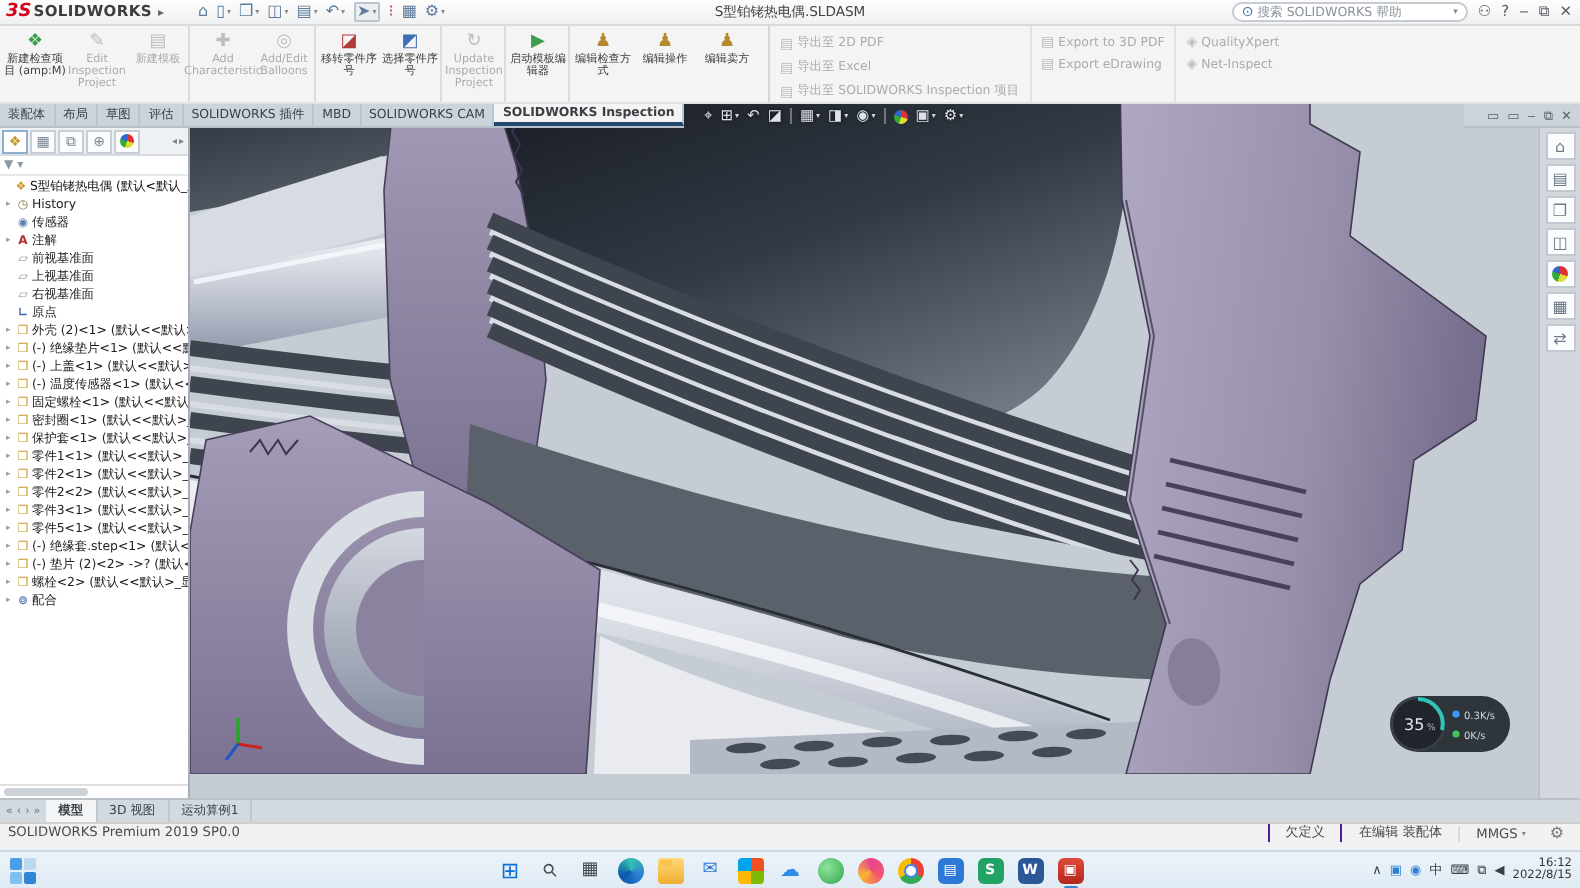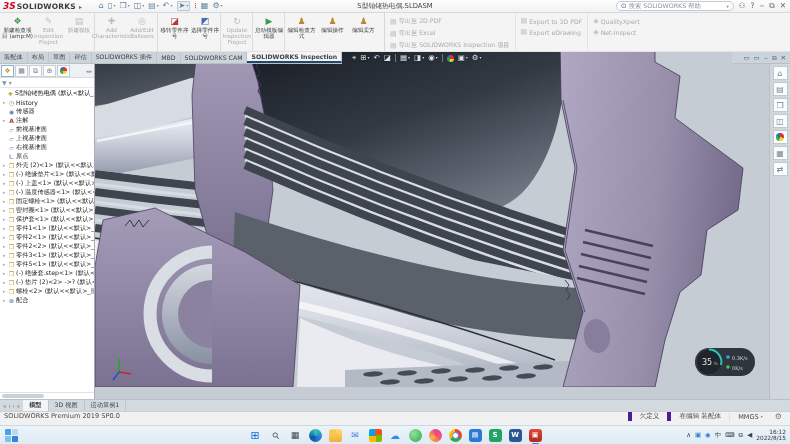--- a/index.html
+++ b/index.html
@@ -79,21 +79,21 @@
 
 
 .bottomtabs{position:absolute;top:399px;left:0;right:0;height:12px;background:#d2d9df;border-top:1px solid #b9c0c7;display:flex;align-items:stretch;z-index:24;font-size:6.2px}
 .bt-arrows{display:flex;align-items:center;gap:2px;padding:0 3px;color:#6b7480;font-size:5.5px}
 .btab{display:flex;align-items:center;padding:0 6px;border-right:1px solid #bfc6cd;color:#3c4248}
 .btab.active{background:#f2f4f6;font-weight:bold}
 
 
 .statusbar{position:absolute;top:411px;left:0;right:0;height:14px;background:#f1f1f1;border-top:1px solid #cfcfcf;display:flex;align-items:flex-start;font-size:6.6px;color:#4a4a4a;z-index:24;padding:0 4px}
 .sb-right{margin-left:auto;display:flex;align-items:center}
-.sb-item{padding:0 8px;border-left:4px solid #4c1d95;white-space:nowrap}
+.sb-item{padding:0 8px;border-left:1px solid #4c1d95;white-space:nowrap}
 .sb-units{padding:0 8px;border-left:1px solid #dcdcdc;display:flex;align-items:center;gap:2px}
 .sb-units::after{content:"▾";font-size:4px;color:#888}
 .sb-gear{padding:0 4px;color:#7a7a7a;font-size:8px}
 
 
 .taskbar{position:absolute;top:425px;left:0;right:0;height:19px;background:linear-gradient(#ecf4fa,#dfeaf3);border-top:1px solid #cdd8e1;z-index:50}
 .tb-widgets{position:absolute;left:5px;top:3px;width:14px;height:13px;display:grid;grid-template-columns:6px 6px;grid-template-rows:6px 6px;gap:1px;border-radius:2px}
 .tb-widgets span:nth-child(1){background:#4aa0e8;border-radius:1px}
 .tb-widgets span:nth-child(2){background:#bcd9f2;border-radius:1px}
 .tb-widgets span:nth-child(3){background:#7fc0ef;border-radius:1px}

